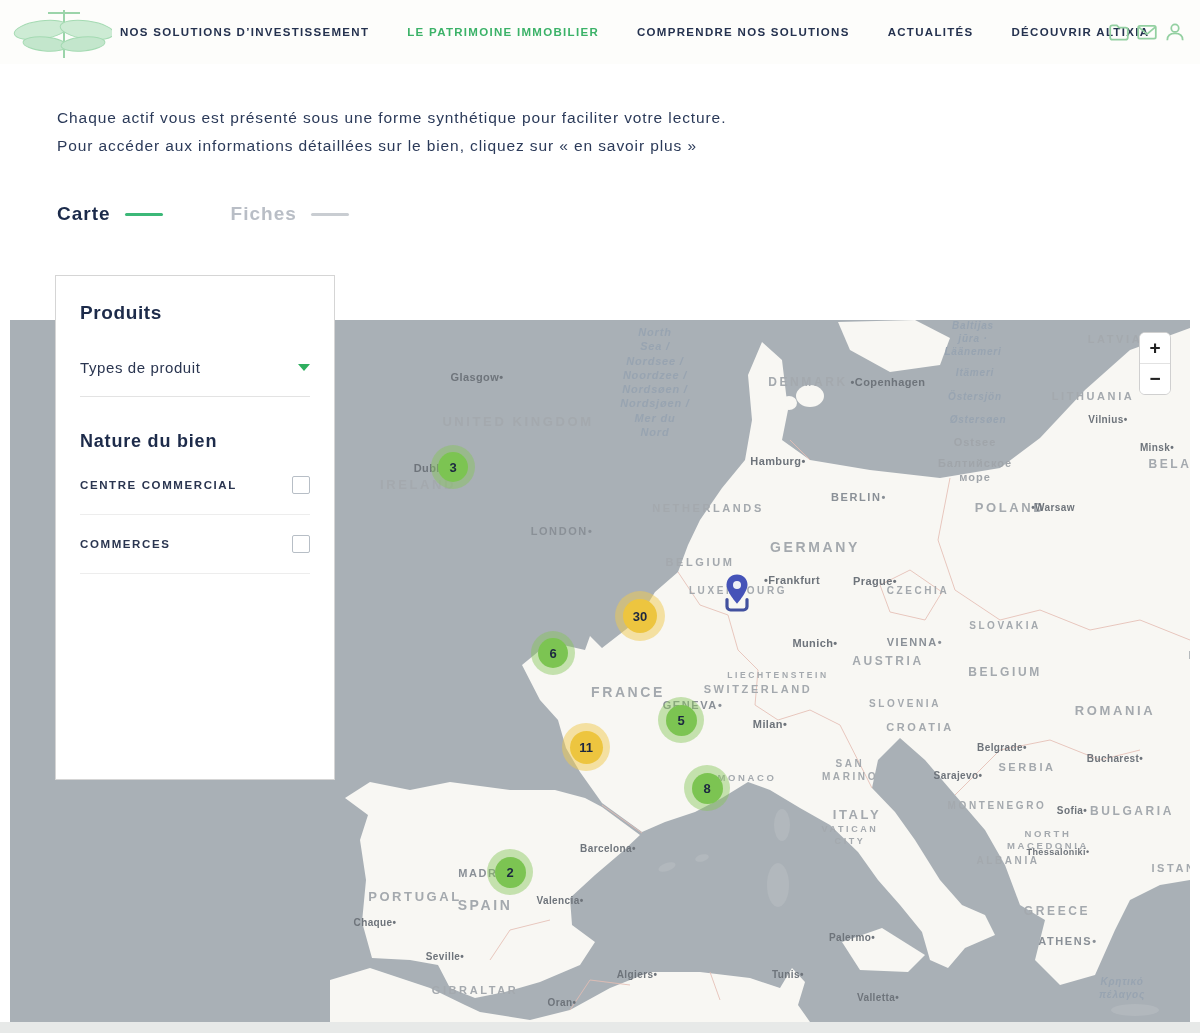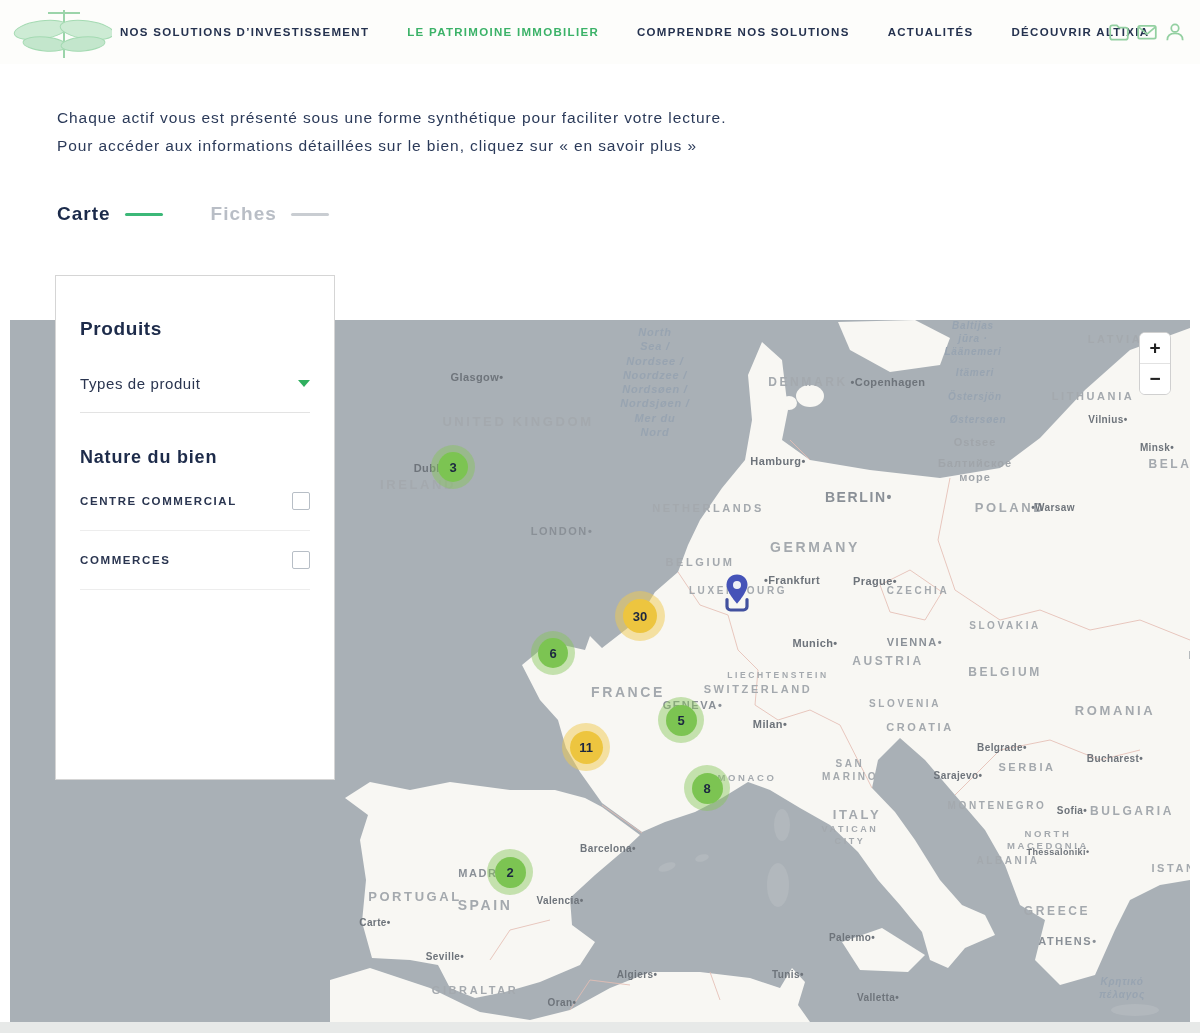--- a/index.html
+++ b/index.html
@@ -11,31 +11,31 @@
   .nav{position:absolute;left:120px;top:0;height:64px;display:flex;align-items:center;}
   .nav-item{font-size:11.5px;font-weight:700;letter-spacing:1.3px;color:#25324f;
             margin-right:38px;cursor:pointer;white-space:nowrap;}
   .nav-item.active{color:#3bb268;}
   .hdr-icons{position:absolute;right:14px;top:0;height:64px;display:flex;align-items:center;gap:6px;}
   .hdr-icon{width:22px;height:22px;cursor:pointer;display:inline-flex;}
   
   .intro{position:absolute;left:57px;top:88px;width:690px;font-size:15.5px;line-height:1.82;
          letter-spacing:0.9px;color:#2b3a59;}
   
-  .tabs{position:absolute;left:57px;top:203px;display:flex;align-items:center;gap:48px;}
+  .tabs{position:absolute;left:57px;top:203px;display:flex;align-items:center;gap:68px;}
   .tab{display:flex;align-items:center;gap:14px;cursor:pointer;}
   .tab .tab-label{font-size:19px;font-weight:700;letter-spacing:1px;}
   .tab.active .tab-label{color:#1b2a4a;}
   .tab.inactive .tab-label{color:#b9bec6;}
   .tab-dash{width:38px;height:3px;border-radius:2px;}
   .tab.active .tab-dash{background:#3cb878;}
   .tab.inactive .tab-dash{background:#c9cdd2;}
   
   .panel{position:absolute;left:55px;top:275px;width:280px;height:505px;background:#fff;
-         border:1px solid #d5d5d5;box-sizing:border-box;padding:16px 24px;z-index:600;}
+         border:1px solid #d5d5d5;box-sizing:border-box;padding:0 24px;z-index:600;}
   .panel-title{margin:26px 0 0 0;font-size:19px;font-weight:700;letter-spacing:0.6px;color:#1d2b4a;}
   .type-row{margin-top:35px;display:flex;justify-content:space-between;align-items:center;cursor:pointer;}
   .type-label{font-size:15px;letter-spacing:0.6px;color:#2a3550;}
   .caret-down{width:0;height:0;border-left:6px solid transparent;border-right:6px solid transparent;
               border-top:7px solid #2faf5f;}
   .panel-divider{height:1px;background:#e3e3e3;margin-top:20px;}
   .nature-title{margin:34px 0 4px 0;font-size:18px;font-weight:700;letter-spacing:0.8px;color:#1d2b4a;}
   .nature-row{display:flex;justify-content:space-between;align-items:center;padding:20px 0;
               border-bottom:1px solid #ededed;}
   .nature-label{font-size:11.5px;font-weight:600;letter-spacing:1.6px;color:#2a3550;}
@@ -237,37 +237,37 @@
       <div class="lbl country" style="left: 1105px; top: 19px; font-size: 11px;">LATVIA</div>
       <div class="lbl country" style="left: 1083px; top: 76px; font-size: 11px;">LITHUANIA</div>
       <div class="lbl country" style="left: 1160px; top: 145px; font-size: 12px;">BELA</div>
       <div class="lbl country" style="left: 1164px; top: 548px; font-size: 11px;">ISTAN</div>
       <div class="lbl country" style="left: 1190px; top: 335px; font-size: 11px;">MO</div>
       <div class="lbl city" style="left: 467px; top: 57px; font-size: 11px;">Glasgow•</div>
       <div class="lbl city" style="left: 422px; top: 148px; font-size: 11px;">Dublin</div>
       <div class="lbl city-caps" style="left: 552px; top: 211px; font-size: 11px;">LONDON•</div>
       <div class="lbl city" style="left: 768px; top: 141px; font-size: 11px;">Hamburg•</div>
       <div class="lbl city" style="left: 878px; top: 62px; font-size: 11px;">•Copenhagen</div>
-      <div class="lbl city-caps" style="left: 845px; top: 177px; font-size: 14px; padding-left: 8px;">BERLIN•</div>
+      <div class="lbl city-caps" style="left: 845px; top: 177px; font-size: 11px; padding-left: 8px;">BERLIN•</div>
       <div class="lbl city" style="left: 1043px; top: 187px; font-size: 10px;">•Warsaw</div>
       <div class="lbl city" style="left: 782px; top: 260px; font-size: 11px;">•Frankfurt</div>
       <div class="lbl city" style="left: 865px; top: 261px; font-size: 11px;">Prague•</div>
       <div class="lbl city" style="left: 805px; top: 323px; font-size: 11px;">Munich•</div>
       <div class="lbl city-caps" style="left: 905px; top: 322px; font-size: 11px;">VIENNA•</div>
       <div class="lbl city-caps" style="left: 683px; top: 385px; font-size: 11px;">GENEVA•</div>
       <div class="lbl city" style="left: 760px; top: 404px; font-size: 11px;">Milan•</div>
       <div class="lbl city" style="left: 992px; top: 427px; font-size: 10px;">Belgrade•</div>
       <div class="lbl city" style="left: 948px; top: 455px; font-size: 10px;">Sarajevo•</div>
       <div class="lbl city" style="left: 1105px; top: 438px; font-size: 10px;">Bucharest•</div>
       <div class="lbl city" style="left: 1062px; top: 490px; font-size: 10px;">Sofia•</div>
       <div class="lbl city" style="left: 1048px; top: 533px; font-size: 9px;">Thessaloniki•</div>
       <div class="lbl city" style="left: 598px; top: 528px; font-size: 10px;">Barcelona•</div>
       <div class="lbl city-caps" style="left: 475px; top: 553px; font-size: 11px;">MADRID</div>
       <div class="lbl city" style="left: 550px; top: 580px; font-size: 10px;">Valencia•</div>
-      <div class="lbl city" style="left: 365px; top: 602px; font-size: 10px;">Carte•</div>
+      <div class="lbl city" style="left: 365px; top: 602px; font-size: 10px;">Chaque•</div>
       <div class="lbl city" style="left: 435px; top: 636px; font-size: 10px;">Seville•</div>
       <div class="lbl city" style="left: 627px; top: 654px; font-size: 10px;">Algiers•</div>
       <div class="lbl city" style="left: 552px; top: 682px; font-size: 10px;">Oran•</div>
       <div class="lbl city" style="left: 778px; top: 654px; font-size: 10px;">Tunis•</div>
       <div class="lbl city" style="left: 842px; top: 617px; font-size: 10px;">Palermo•</div>
       <div class="lbl city" style="left: 868px; top: 677px; font-size: 10px;">Valletta•</div>
       <div class="lbl city-caps" style="left: 1058px; top: 621px; font-size: 11px;">ATHENS•</div>
       <div class="lbl city" style="left: 1098px; top: 99px; font-size: 10px;">Vilnius•</div>
       <div class="lbl city" style="left: 1147px; top: 127px; font-size: 10px;">Minsk•</div>
     </div>

